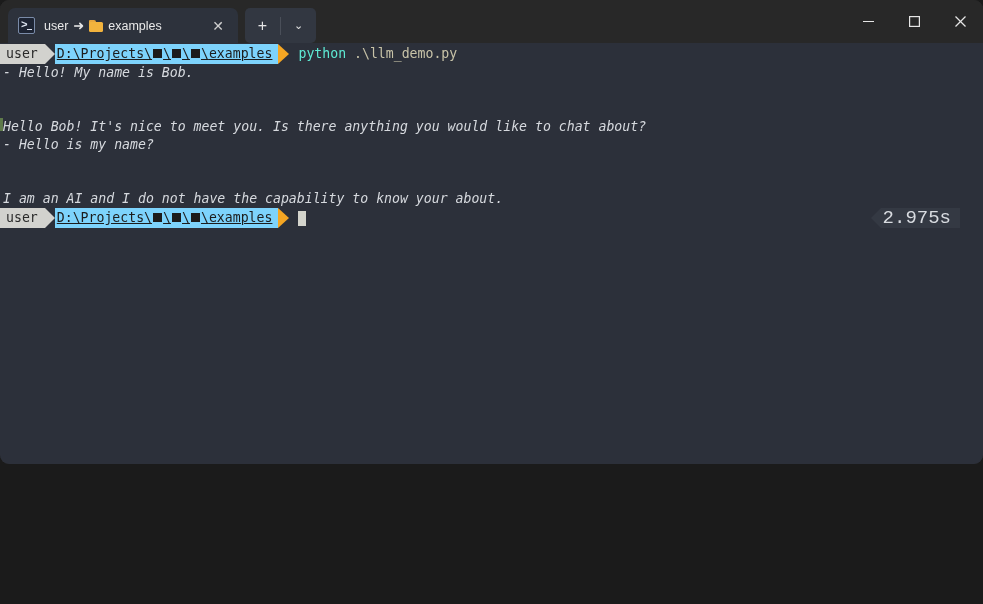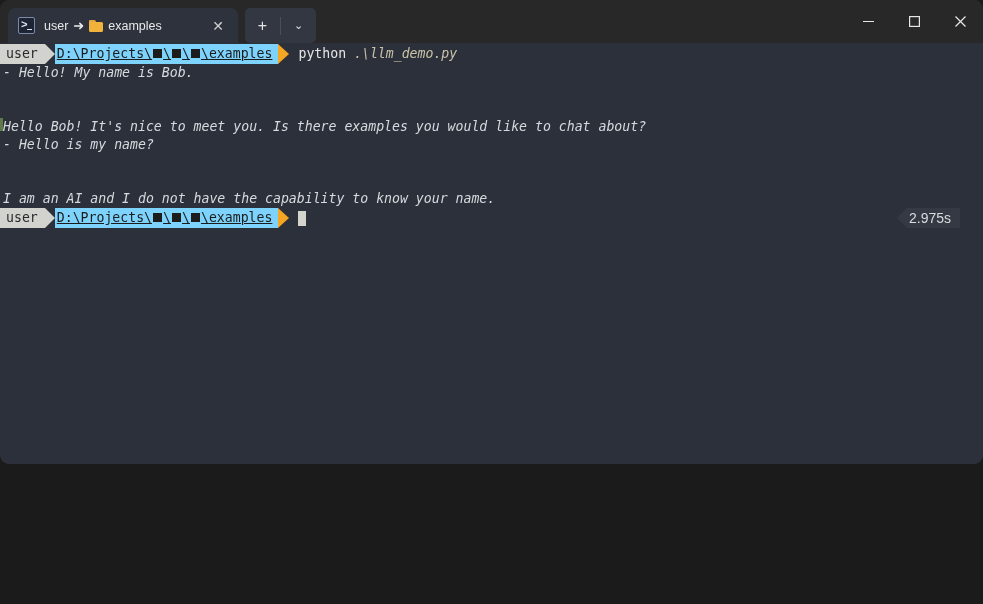--- a/index.html
+++ b/index.html
@@ -262,22 +262,22 @@
     position: relative;
     top: -1px;
   }
   .cmd {
     display: flex;
     align-items: center;
     height: 20px;
     padding-left: 9px;
     white-space: pre;
   }
-  .cmd .kw { color: #e5e5e5; }
-  .cmd .arg { color: #c8c3a8; font-style: italic; }
+  .cmd .kw { color: #5eead4; }
+  .cmd .arg { color: #c8c3a8; }
 
   .cursor {
     display: inline-block;
     width: 8px;
     height: 15px;
     background: #d4d4cc;
     margin-left: 9px;
     align-self: center;
   }
 
@@ -296,22 +296,22 @@
     border-bottom: 10px solid transparent;
     border-right: 10px solid #343943;
   }
   .dur-body {
     background: #343943;
     color: #d8dbe0;
     height: 20px;
     display: flex;
     align-items: center;
     padding: 0 9px 0 2px;
-    font-family: Liberation Sans, sans-serif;
-    font-size: 14px;
+    font-family: Liberation Mono, monospace;
+    font-size: 19px;
   }
 
   
   .gutter-mark {
     position: absolute;
     left: 0;
     width: 3px;
     height: 13px;
     background: #5e7a4a;
   }
@@ -377,25 +377,25 @@
       <span class="arrow-path"></span>
       <span class="cmd"><span class="kw">python</span><span> </span><span class="arg">.\llm_demo.py</span></span>
     </div>
 
     <div class="line">- Hello! My name is Bob.</div>
     <div class="line"></div>
     <div class="line">
       <span class="gutter-mark"></span>
       <span></span>
     </div>
-    <div class="line">Hello Bob! It's nice to meet you. Is there examples you would like to chat about?</div>
+    <div class="line">Hello Bob! It's nice to meet you. Is there anything you would like to chat about?</div>
     <div class="line">- Hello is my name?</div>
     <div class="line"></div>
     <div class="line"></div>
-    <div class="line">I am an AI and I do not have the capability to know your name.</div>
+    <div class="line">I am an AI and I do not have the capability to know your about.</div>
 
     <div class="promptline">
       <span class="seg seg-user">user</span>
       <span class="arrow-user"></span>
       <span class="seg seg-path">
         <span>D:\Projects\</span><span class="boxglyph"></span><span>\</span><span class="boxglyph"></span><span>\</span><span class="boxglyph"></span><span>\</span><span>examples</span>
       </span>
       <span class="arrow-path"></span>
       <span class="cursor"></span>
 

